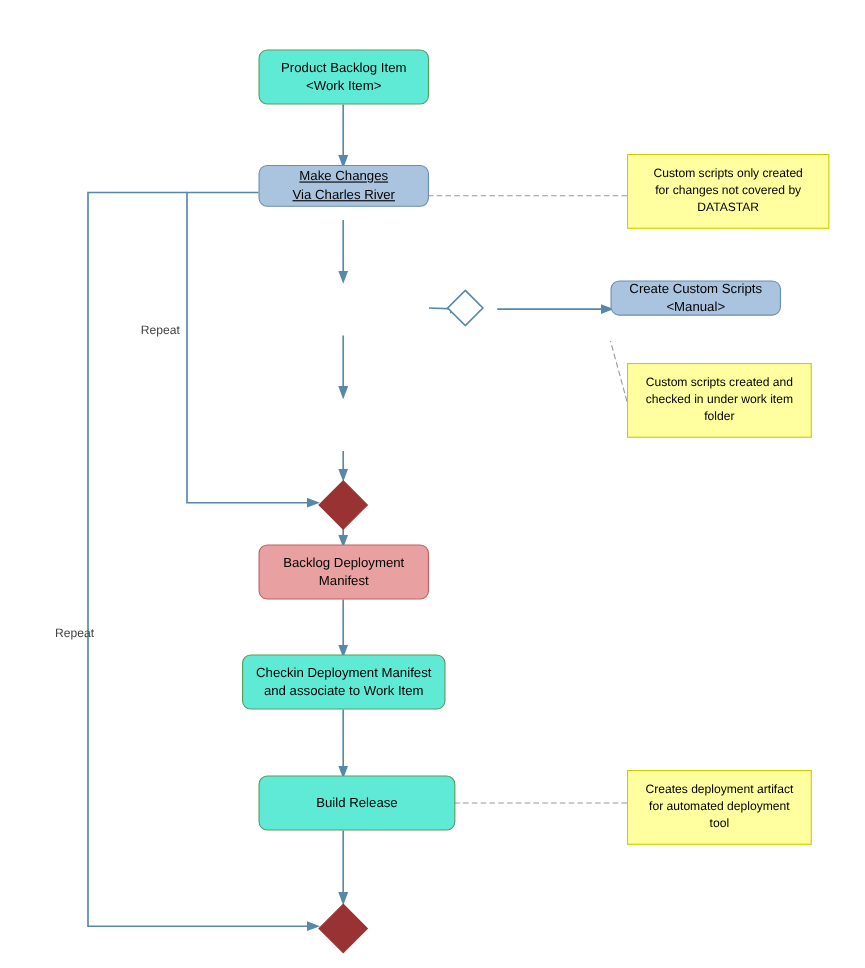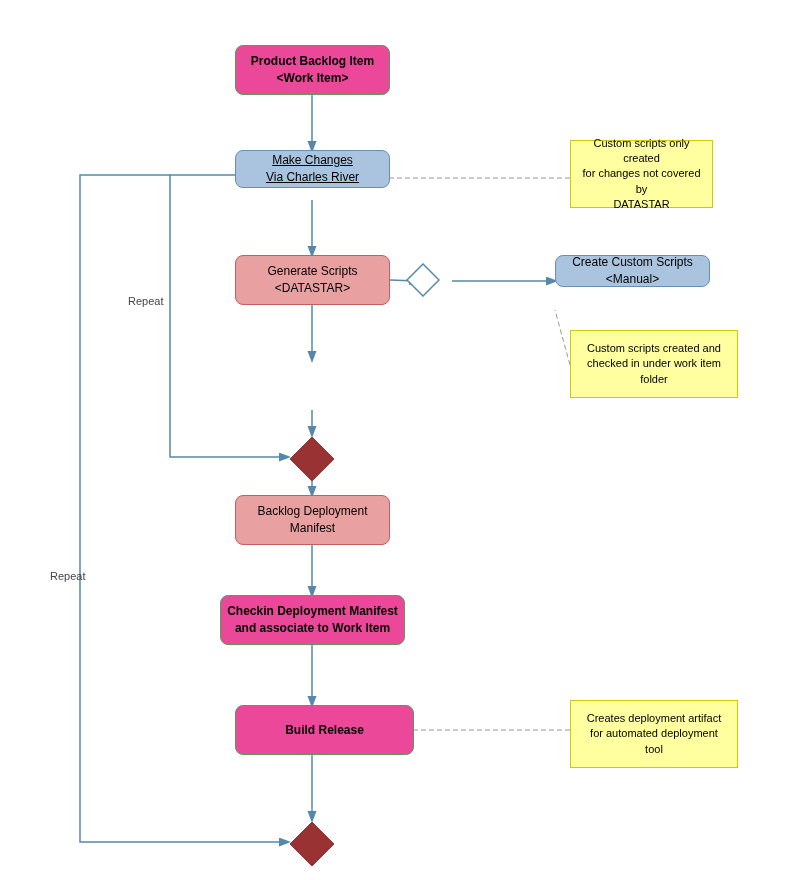--- a/index.html
+++ b/index.html
@@ -23,23 +23,22 @@
       justify-content: center;
       text-align: center;
       font-size: 12px;
       line-height: 1.4;
     }
     .rounded-rect {
       border-radius: 8px;
       border: 1.5px solid #888;
     }
     .green-node {
-      background: #ec4899;
+      background: #5eead4;
       border-color: #5a9a5a;
-      font-weight: bold;
     }
     .blue-node {
       background: #aac4e0;
       border-color: #6a8eb0;
     }
     .red-node {
       background: #e8a0a0;
       border-color: #c06060;
     }
     .note-box {
@@ -112,24 +111,20 @@
   <div class="node rounded-rect green-node" style="left:235px; top:45px; width:155px; height:50px;">
     <span style="white-space:pre-line;">Product Backlog Item
 &lt;Work Item&gt;</span>
   </div>
 
   <div class="node rounded-rect blue-node" style="left:235px; top:150px; width:155px; height:38px;text-decoration:underline;">
     <span style="white-space:pre-line;">Make Changes
 Via Charles River</span>
   </div>
 
-  <div class="node rounded-rect red-node" style="left:235px; top:255px; width:155px; height:50px;">
-    <span style="white-space:pre-line;">Generate Scripts
-&lt;DATASTAR&gt;</span>
-  </div>
 
   <div style="position:absolute; left:406px; top:263px; width:34px; height:34px;">
     <svg width="34" height="34" viewBox="0 0 34 34">
       <polygon points="17,1 33,17 17,33 1,17" fill="white" stroke="#5588aa" stroke-width="1.5"></polygon>
     </svg>
   </div>
 
   <div class="node rounded-rect blue-node" style="left:555px; top:255px; width:155px; height:32px;">
     <span style="white-space:pre-line;">Create Custom Scripts
 &lt;Manual&gt;</span>
@@ -155,21 +150,21 @@
   <div class="node rounded-rect green-node" style="left:235px; top:705px; width:179px; height:50px;">
     <span>Build Release</span>
   </div>
 
   <div style="position:absolute; left:288px; top:820px; width:48px; height:48px;">
     <svg width="48" height="48" viewBox="0 0 48 48">
       <polygon points="24,2 46,24 24,46 2,24" fill="#993333" stroke="#993333" stroke-width="1"></polygon>
     </svg>
   </div>
 
-  <div class="node note-box" style="left:570px; top:140px; width:143px; height:68px;">
+  <div class="node note-box" style="left:570px; top:140px; width:184px; height:68px;">
     <span style="font-size:11px; white-space:pre-line;">Custom scripts only created
 for changes not covered by
 DATASTAR</span>
   </div>
 
   <div class="node note-box" style="left:570px; top:330px; width:168px; height:68px;">
     <span style="font-size:11px; white-space:pre-line;">Custom scripts created and
 checked in under work item
 folder</span>
   </div>

